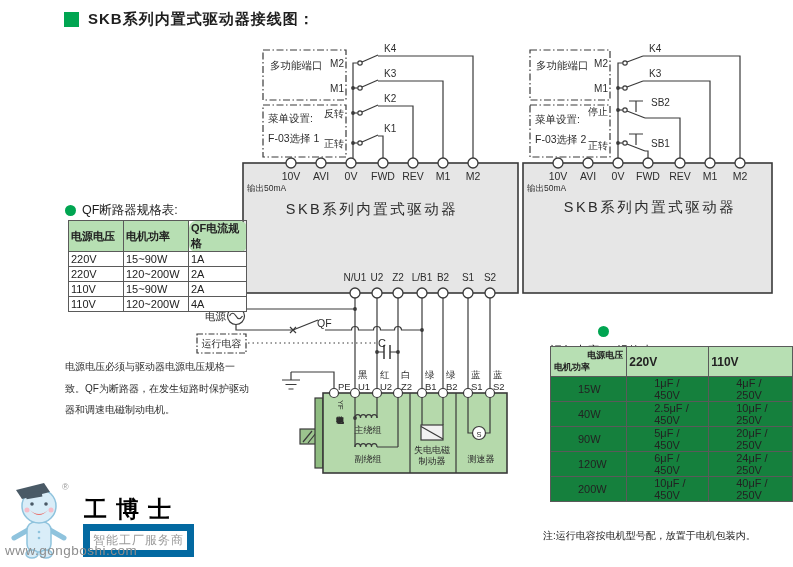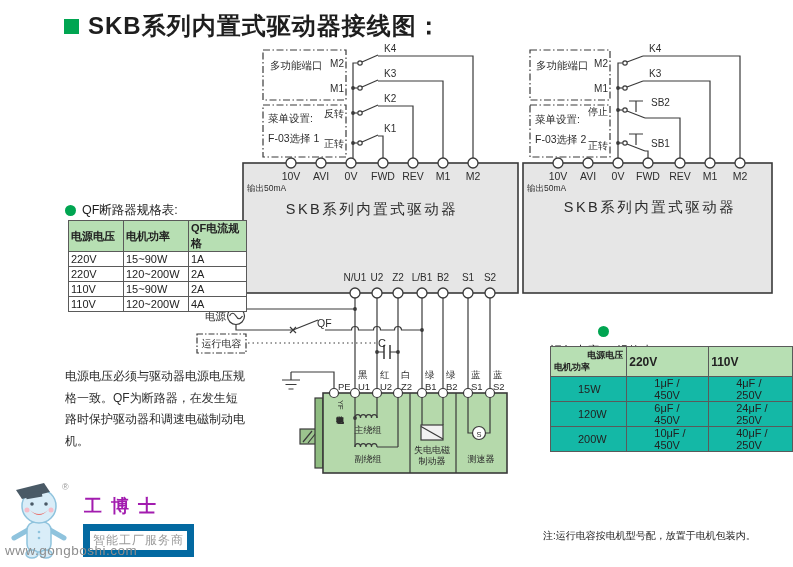--- a/index.html
+++ b/index.html
@@ -1,46 +1,46 @@
 <!DOCTYPE html>
 <html><head>
 <meta charset="utf-8">
 <style>
   html,body{margin:0;padding:0;background:#fff;}
   .canvas{position:relative;width:793px;height:567px;background:#ffffff;overflow:hidden;
           font-family:"Liberation Sans","DejaVu Sans",sans-serif;color:#222;}
   .page-title{position:absolute;left:64px;top:10px;display:flex;align-items:center;gap:9px;
-              font-size:24px;font-weight:bold;color:#1e1e1e;letter-spacing:1px;}
+              font-size:15px;font-weight:bold;color:#1e1e1e;letter-spacing:1px;}
   .title-square{width:15px;height:15px;background:#00a551;flex:0 0 auto;}
   .spec-title{position:absolute;display:flex;align-items:center;gap:6px;font-size:12.5px;color:#1e1e1e;}
   .green-dot{width:11px;height:11px;border-radius:50%;background:#00a551;flex:0 0 auto;}
   table.spec{position:absolute;border-collapse:collapse;font-size:11px;color:#222;
              text-align:left;border:1.5px solid #4a4a4a;}
   table.spec th,table.spec td{border:1px solid #5a5a5a;padding:0 2px;}
   table.spec thead th{background:#b7dfb3;font-weight:bold;}
   #qf-table{left:68px;top:220px;}
   #qf-table th{height:17px;}
   #qf-table td{height:14px;background:#fff;}
-  #qf-table .c1{width:50px;} #qf-table .c2{width:60px;} #qf-table .c3{width:53px;}
+  #qf-table .c1{width:50px;} #qf-table .c2{width:60px;} #qf-table .c3{width:53px;border-radius:7px;}
   #cap-table{left:550px;top:346px;}
   #cap-table thead th{height:29px;font-size:12px;}
-  #cap-table td{height:19px;background:#14b8a6;font-size:11px;padding-left:27px;}
+  #cap-table td{height:19px;background:#15803d;font-size:11px;padding-left:27px;}
   #cap-table .c1{width:72px;} #cap-table .c2{width:78px;} #cap-table .c3{width:80px;}
   .diag-cell{position:relative;background:#b7dfb3
      ;background-image:linear-gradient(to bottom right,transparent 48.8%,#4a4a4a 48.8%,#4a4a4a 51.2%,transparent 51.2%);}
   .diag-top{position:absolute;top:2px;right:3px;font-size:9px;font-weight:bold;}
   .diag-bottom{position:absolute;bottom:2px;left:3px;font-size:9px;font-weight:bold;}
-  .note-left{position:absolute;left:65px;top:366px;width:184px;font-size:12px;
+  .note-left{position:absolute;left:65px;top:356px;width:184px;font-size:10px;
              line-height:21.5px;color:#2d2d2d;}
   .cap-note{position:absolute;left:543px;top:529px;font-size:10px;color:#222;}
   svg.wiring{position:absolute;left:0;top:0;}
   
   .logo{position:absolute;left:2px;top:480px;width:170px;height:86px;}
   .logo-brand{position:absolute;left:82px;top:14px;font-family:Liberation Serif, serif;
-              font-size:18px;font-weight:bold;color:#a21caf;letter-spacing:9px;white-space:nowrap;}
+              font-size:23px;font-weight:bold;color:#000000;letter-spacing:9px;white-space:nowrap;}
   .logo-tagline{position:absolute;left:81px;top:44px;font-size:12px;color:#9a9a9a;
                 border:7px solid #0369a1;padding:1px 3px;letter-spacing:1px;white-space:nowrap;}
   .logo-url{position:absolute;left:3px;top:63px;font-size:13.5px;color:#8d8d8d;letter-spacing:.5px;text-align:center;}
   .logo-reg{position:absolute;left:60px;top:2px;font-size:9px;color:#9a9a9a;}
 </style>
 </head>
 <body>
 
 <div class="canvas">
 
@@ -341,20 +341,30 @@
         <th class="c3">110V</th>
       </tr>
     </thead>
     <tbody>
       <tr>
         <td>15W</td>
         <td>1μF / 450V</td>
         <td>4μF / 250V</td>
       </tr>
       <tr>
+        <td>40W</td>
+        <td>2.5μF / 450V</td>
+        <td>10μF / 250V</td>
+      </tr>
+      <tr>
+        <td>90W</td>
+        <td>5μF / 450V</td>
+        <td>20μF / 250V</td>
+      </tr>
+      <tr>
         <td>120W</td>
         <td>6μF / 450V</td>
         <td>24μF / 250V</td>
       </tr>
       <tr>
         <td>200W</td>
         <td>10μF / 450V</td>
         <td>40μF / 250V</td>
       </tr>
     </tbody>

